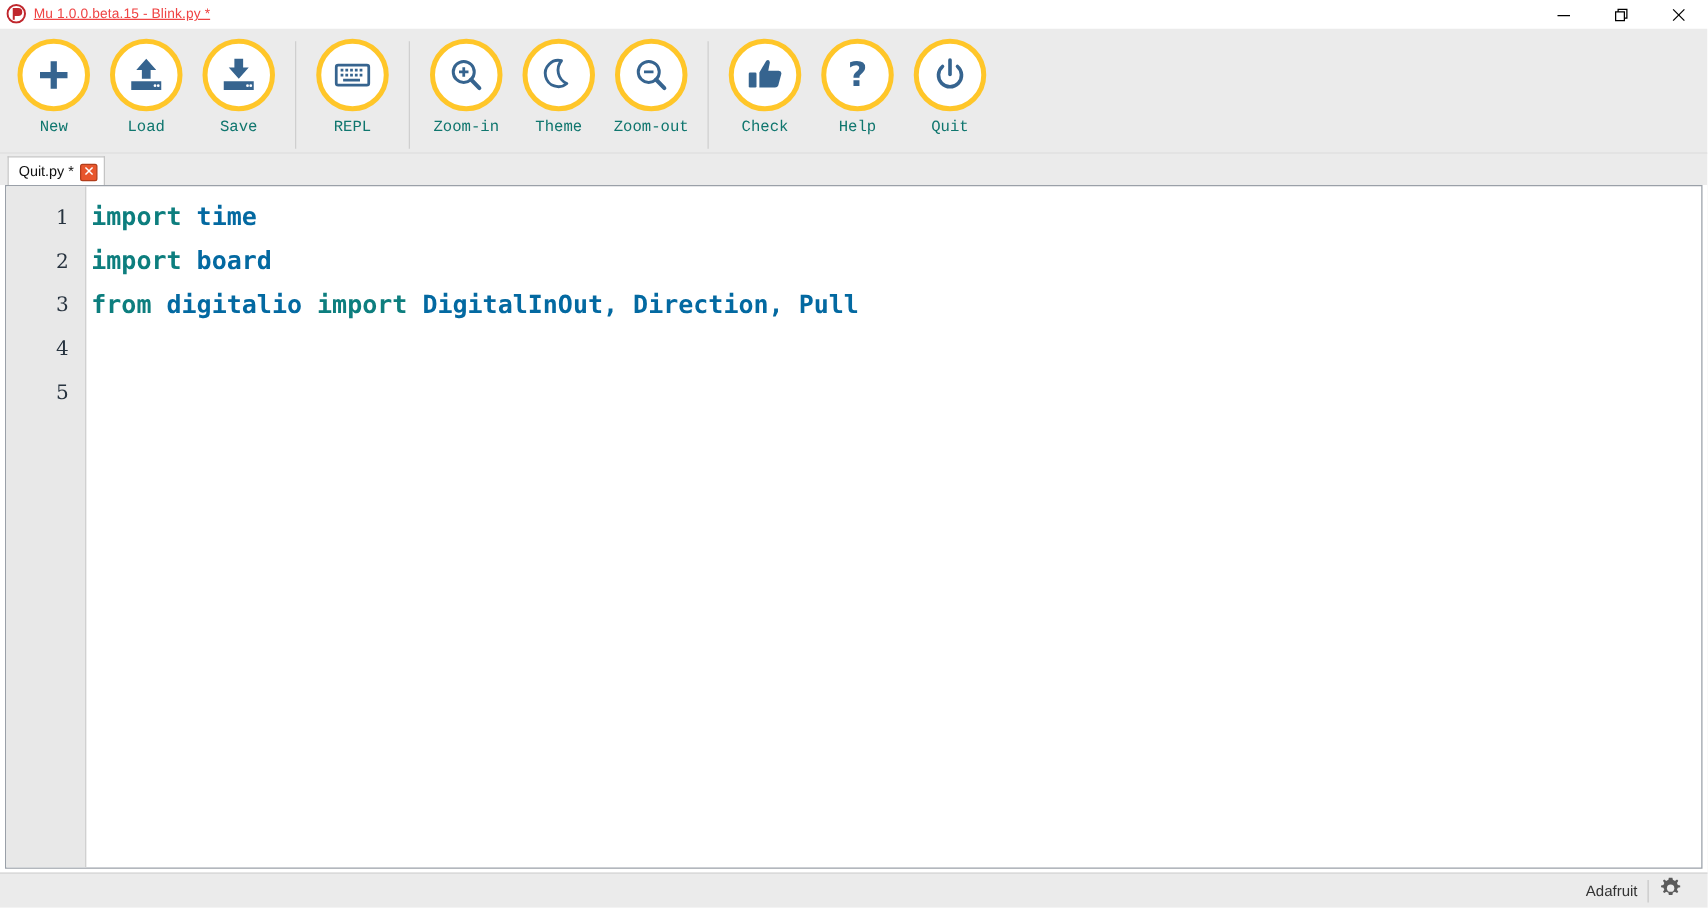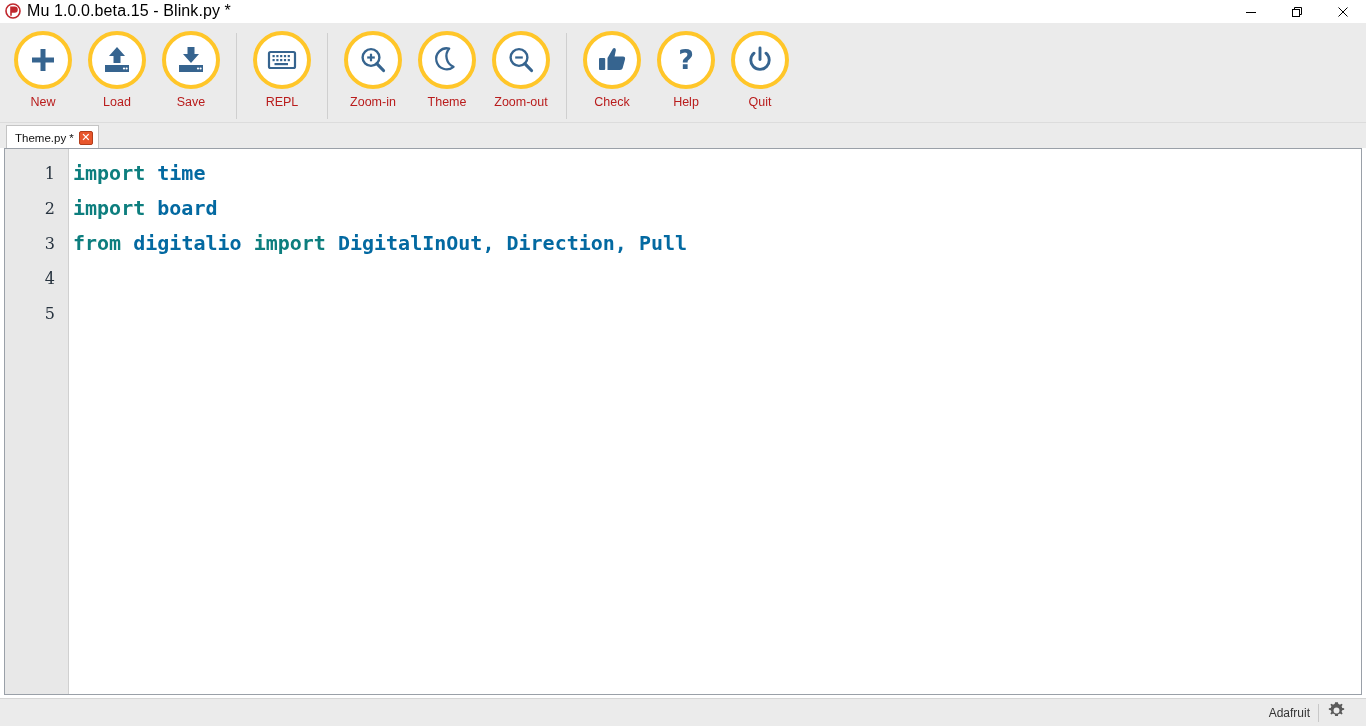--- a/index.html
+++ b/index.html
@@ -18,24 +18,25 @@
     align-items: center;
     position: relative;
     border-bottom: 1px solid #ffffff;
   }
   .app-logo {
     width: 16px; height: 16px;
     margin-left: 5px; margin-right: 6px;
     flex: none;
   }
   .title-text {
-    font-size: 16px;
-    color: #000000;
+    font-size: 11px;
+    color: #ef4444;
     letter-spacing: 0.1px;
     white-space: nowrap;
+    text-decoration: underline;
   }
   .win-controls {
     position: absolute;
     right: 0; top: 0;
     height: 23px;
     display: flex;
   }
   .win-btn {
     width: 46px; height: 23px;
     display: flex; align-items: center; justify-content: center;
@@ -66,23 +67,24 @@
     border-radius: 50%;
     background: #ffffff;
     border: 4px solid #ffc629;
     display: flex;
     align-items: center;
     justify-content: center;
     margin-bottom: 6px;
   }
   .tb-label {
     font-size: 12.5px;
-    color: #b91c1c;
+    color: #0f766e;
     line-height: 14px;
     white-space: nowrap;
+    font-family: Liberation Mono, monospace;
   }
   .tb-sep {
     width: 1px;
     height: 86px;
     background: #cfcfcf;
     margin: 10px 8px 0 8px;
     flex: none;
   }
   .tb-icon { display: block; }
 
@@ -355,21 +357,21 @@
         <line x1="15" y1="3" x2="15" y2="14.5" stroke="#36648f" stroke-width="2.9" stroke-linecap="round"></line>
       </svg>
     </div>
     <span class="tb-label">Quit</span>
   </div>
 
 </div>
 
 <div class="tabbar">
   <div class="tab">
-    <span class="tab-label">Theme.py *</span>
+    <span class="tab-label">Quit.py *</span>
     <span class="tab-close">✕</span>
   </div>
 </div>
 
 <div class="editor-wrap">
   <div class="gutter">
     <div class="gutter-line">1</div>
     <div class="gutter-line">2</div>
     <div class="gutter-line">3</div>
     <div class="gutter-line">4</div>

